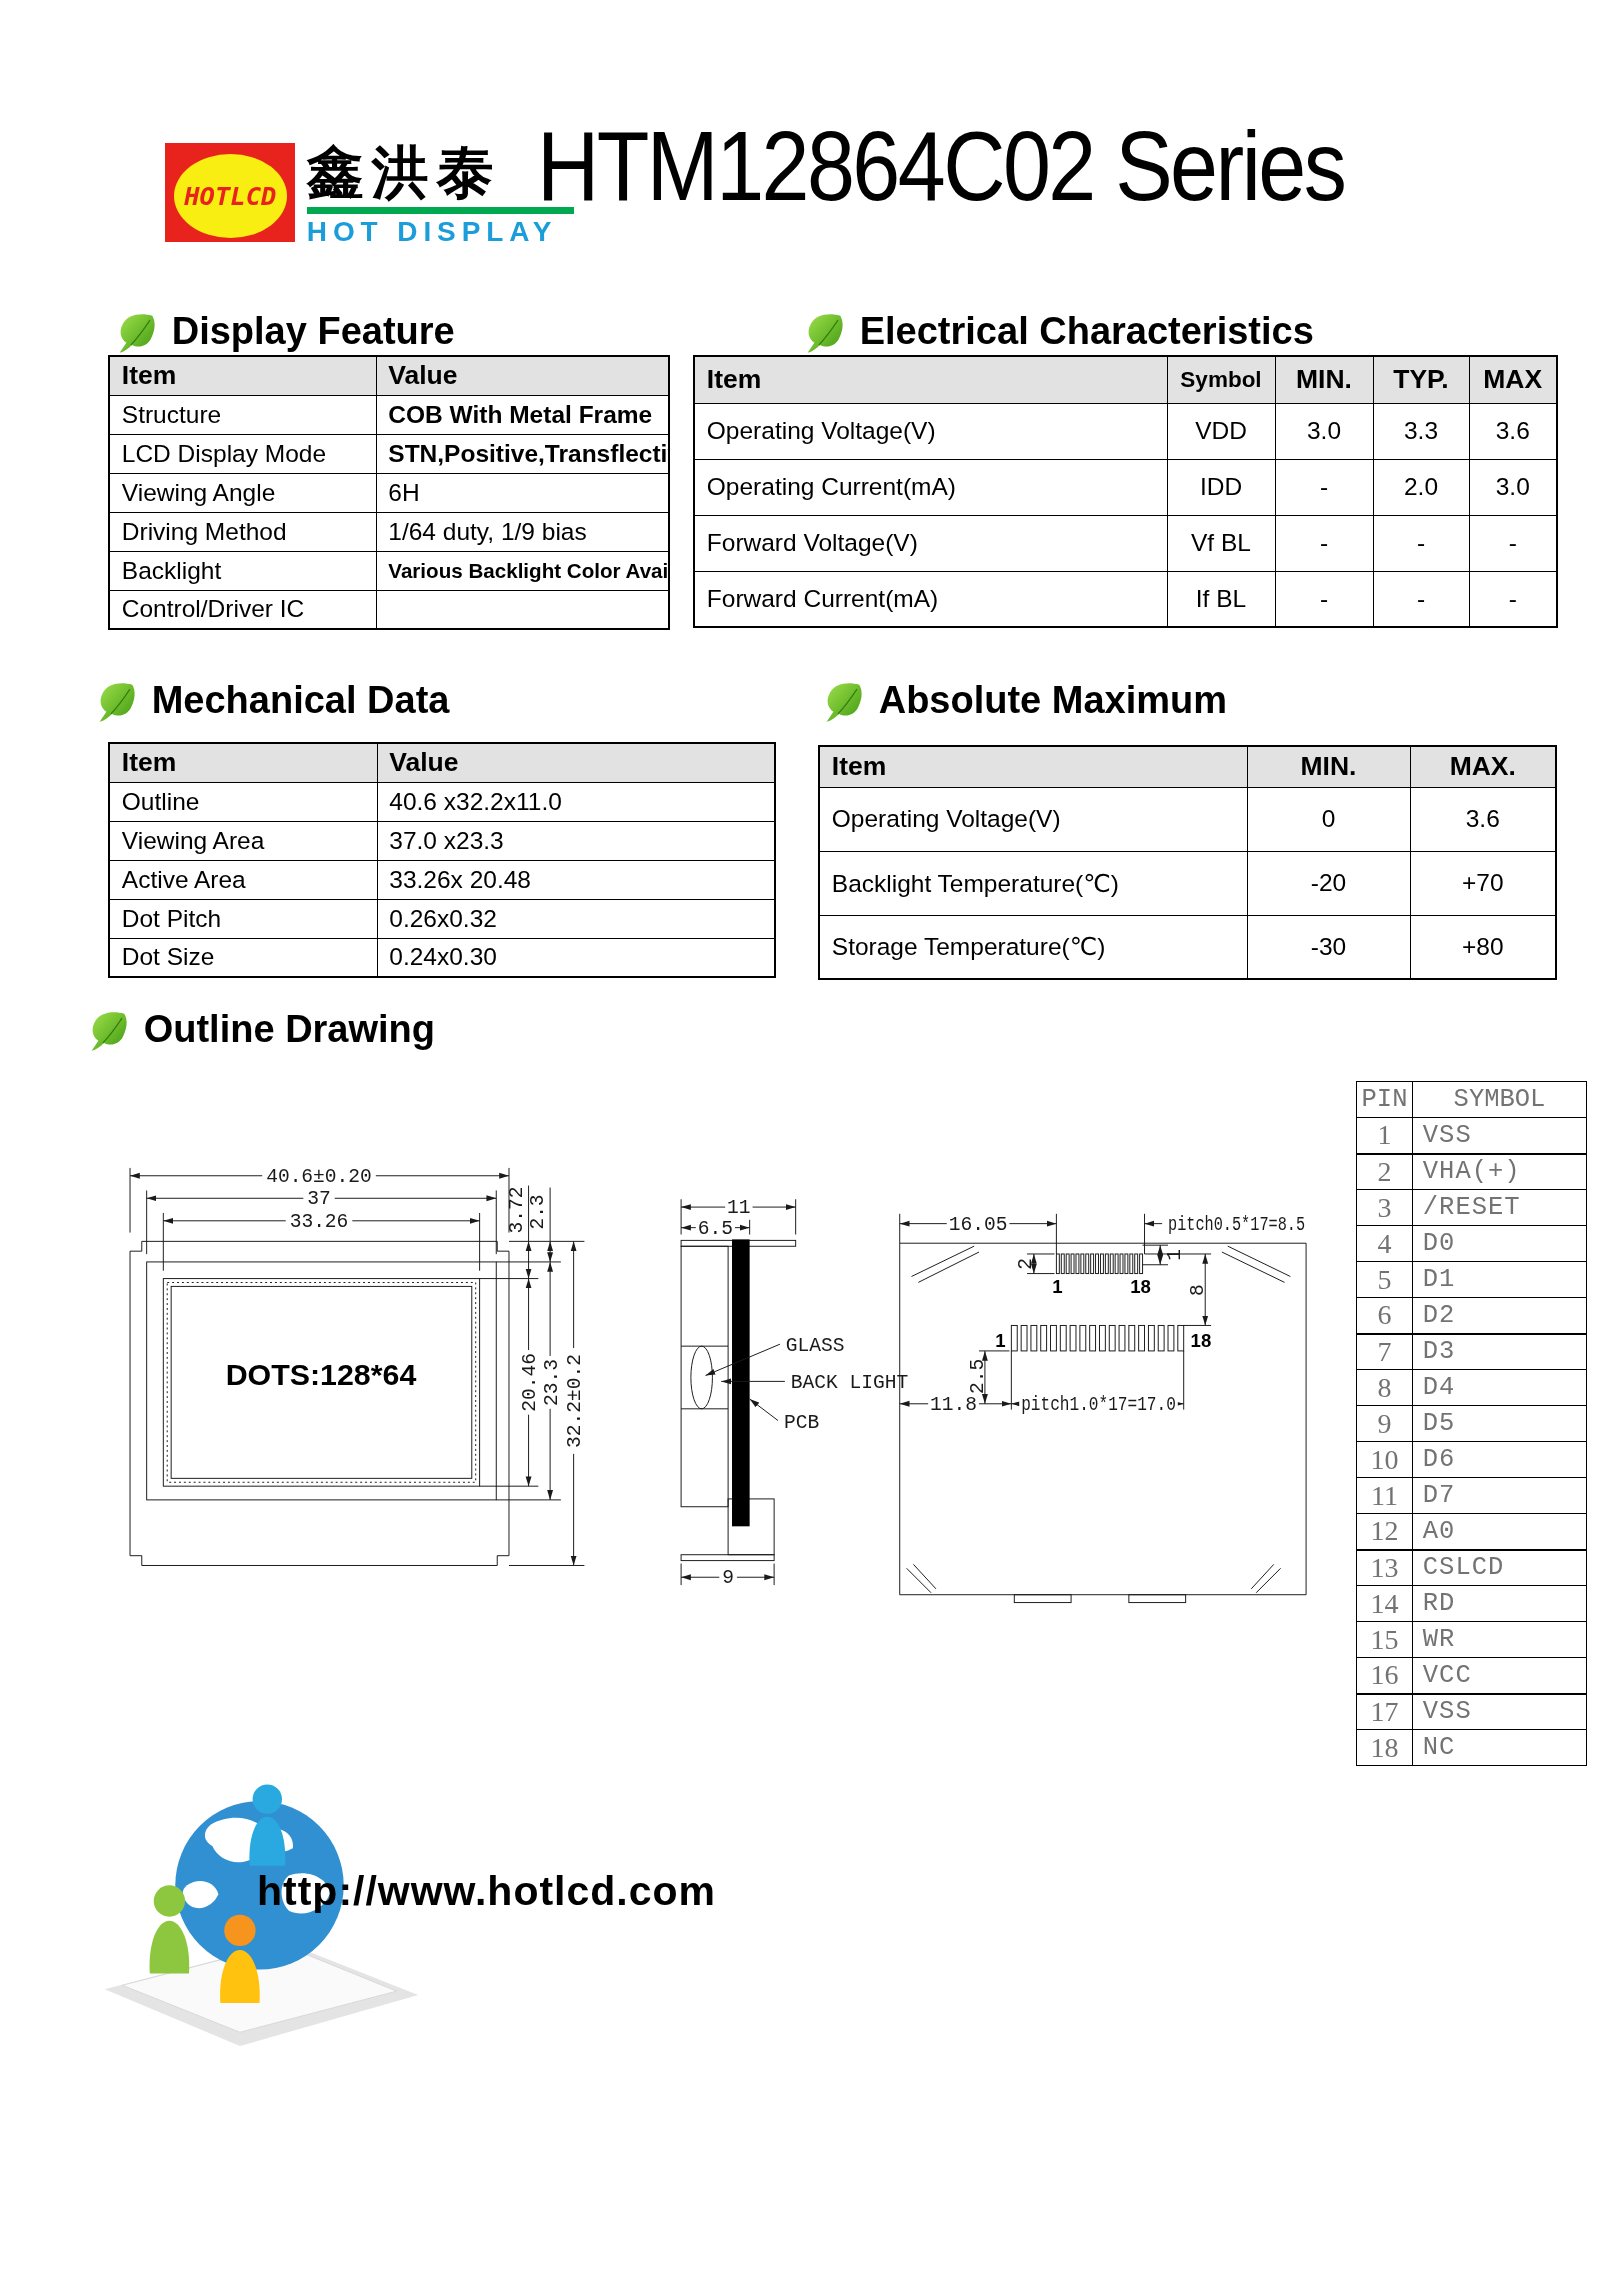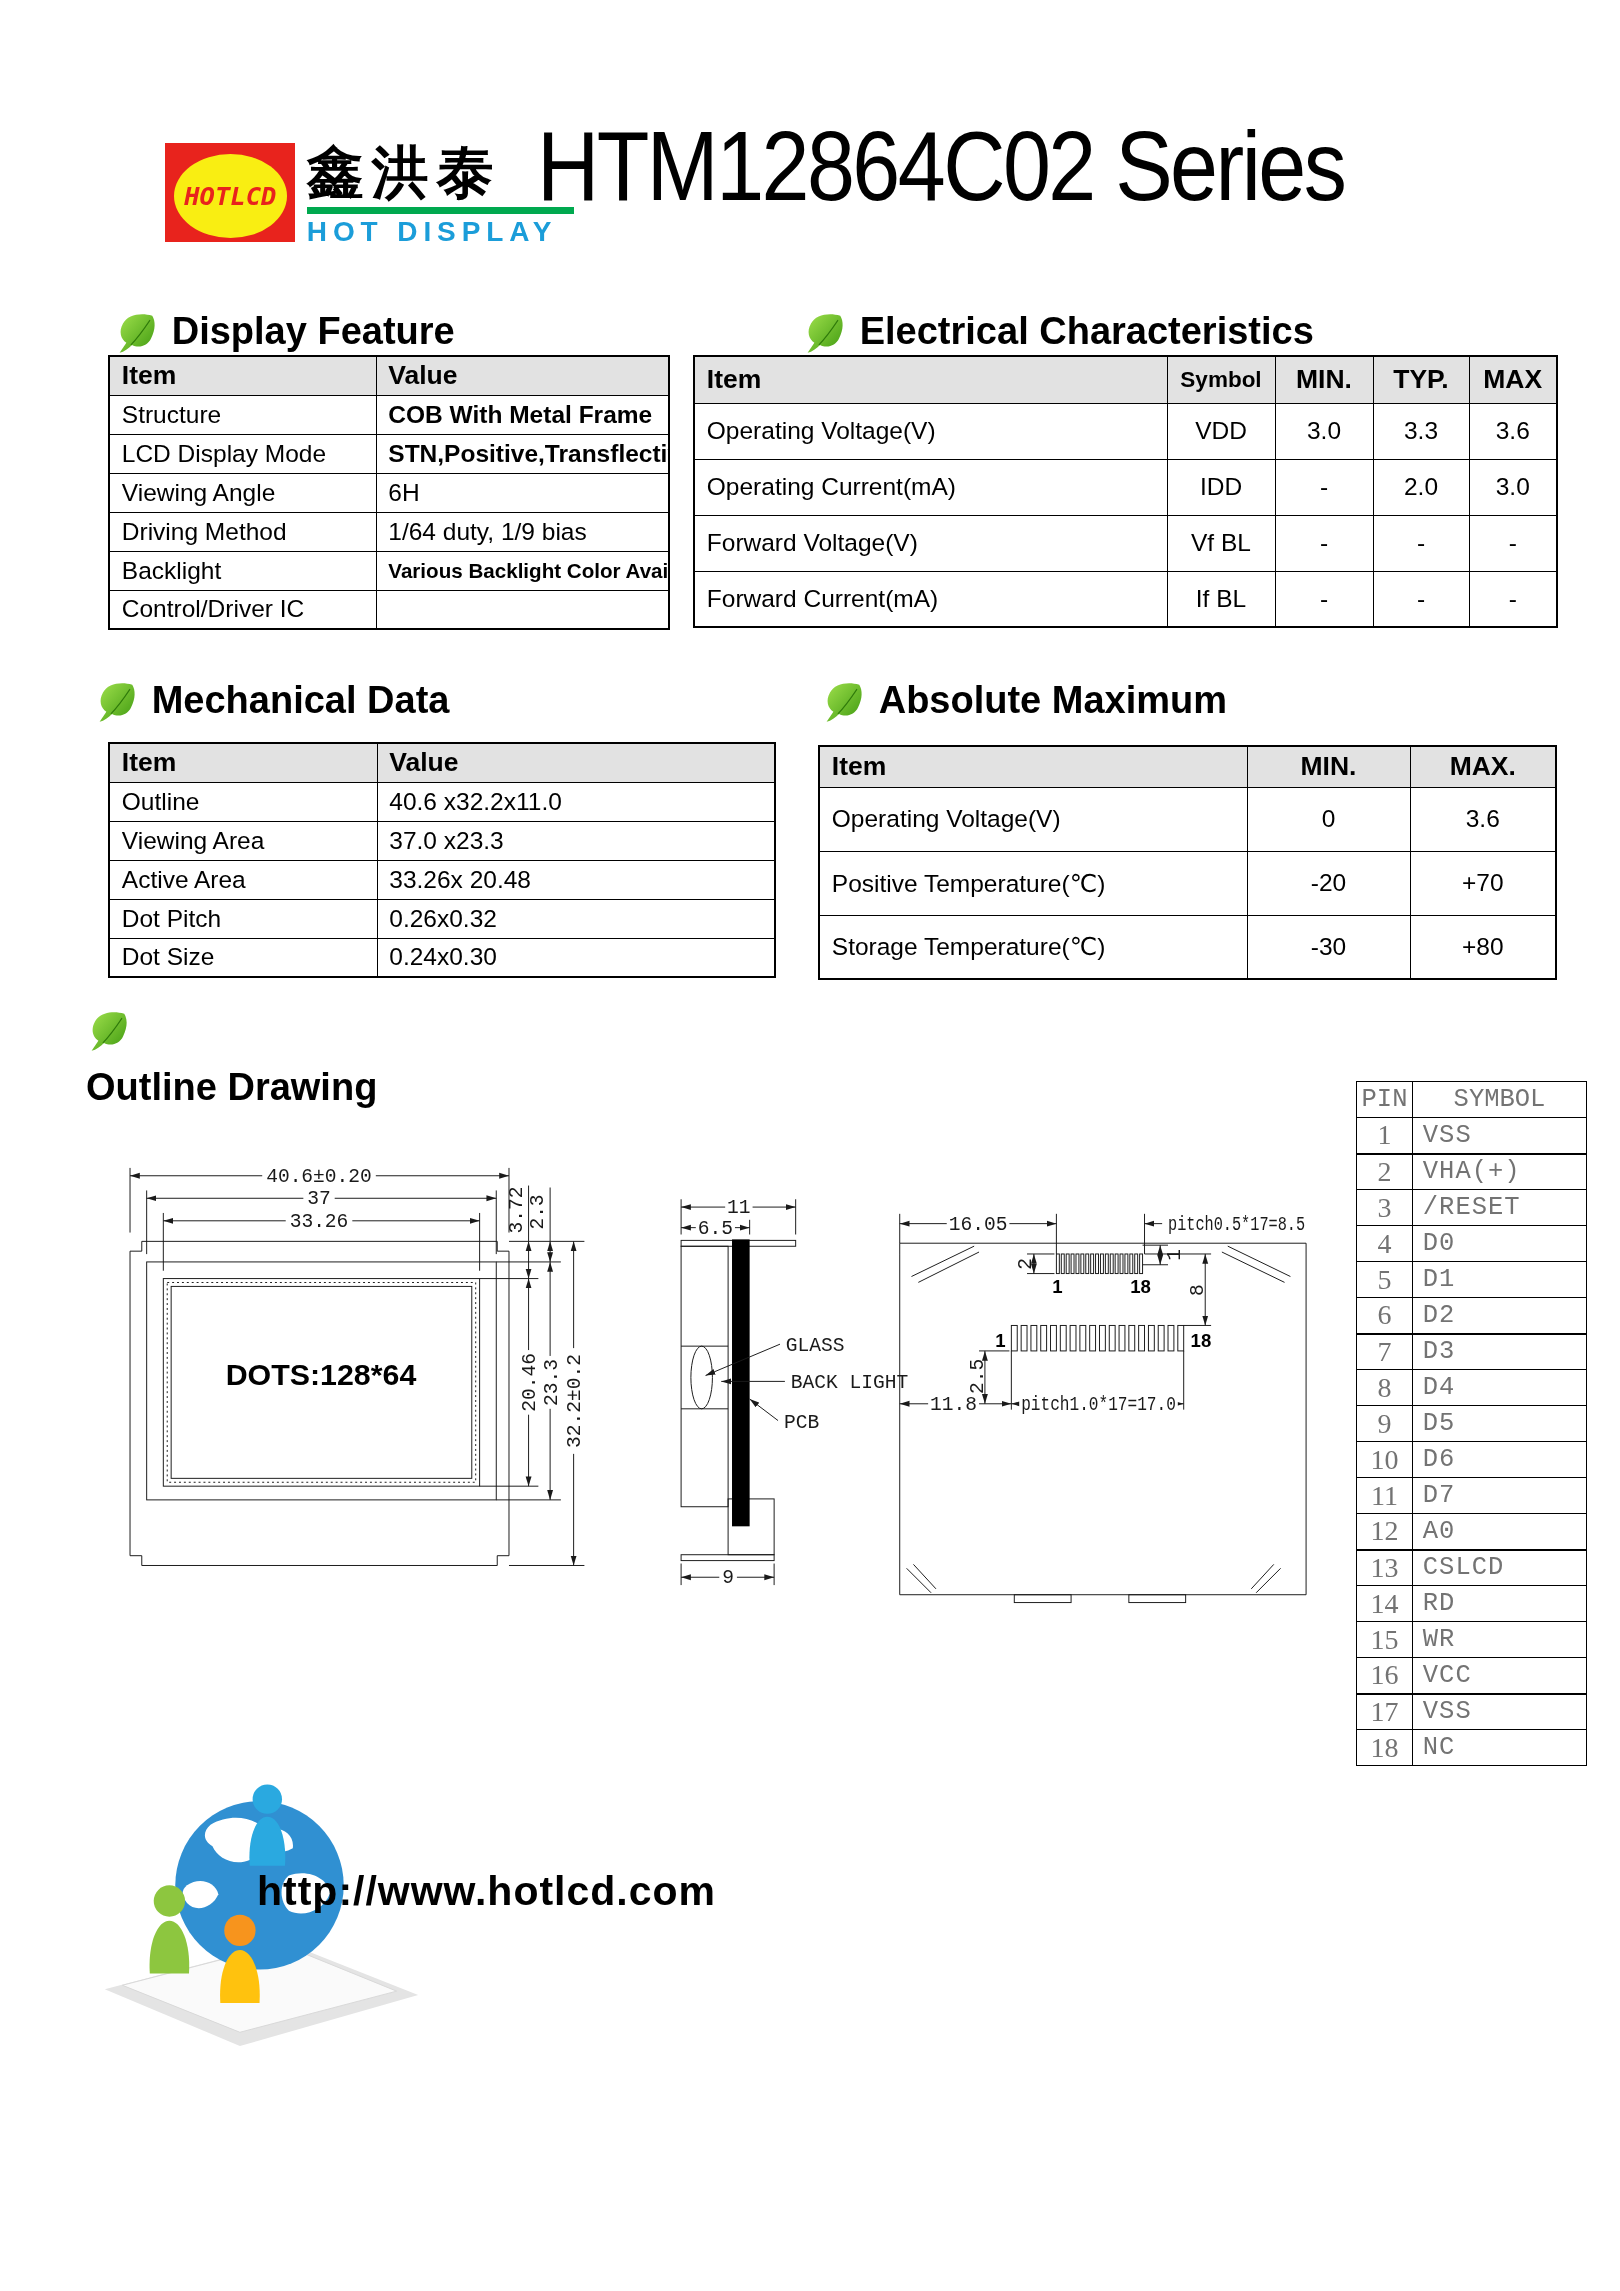--- a/index.html
+++ b/index.html
@@ -18,21 +18,21 @@
   .logo-tagline{font-size:28px;font-weight:bold;color:#1b9dd9;letter-spacing:5.9px;margin-top:2px;white-space:nowrap;}
   .doc-title{position:absolute;left:537px;top:110px;font-size:98px;font-weight:400;
              letter-spacing:-2.9px;white-space:nowrap;transform:scaleX(.88);transform-origin:left center;}
 
   
   .sec{position:absolute;display:flex;align-items:flex-start;gap:12.7px;margin-top:16px;}
   .sec .leaf{width:45px;height:45px;flex:none;}
   .sec span{font-size:38px;font-weight:bold;white-space:nowrap;}
   #sec-df{left:114px;top:294px;} #sec-ec{left:802px;top:294px;}
   #sec-md{left:94px;top:663px;}  #sec-am{left:821px;top:663px;}
-  #sec-od{left:86px;top:992px;flex-direction:column;}
+  #sec-od{left:86px;top:992px;}
 
   
   table{position:absolute;border-collapse:collapse;table-layout:fixed;background:#fff;font-size:24.5px;}
   th,td{border:1px solid #000;overflow:hidden;white-space:nowrap;padding:0 0 0 11.8px;}
   table{border:2px solid #000;}
   thead th{background:#e2e2e2;text-align:left;font-weight:bold;font-size:26.5px;}
   td.c,th.c{text-align:center;padding:0;}
   td.bv{font-weight:bold;}
   td.sm{font-size:20.6px;}
 
@@ -278,21 +278,21 @@
       <th class="c">MAX.</th>
     </tr>
       </thead>
     <tbody>
       <tr>
           <td>Operating Voltage(V)</td>
           <td class="c">0</td>
           <td class="c">3.6</td>
         </tr>
       <tr>
-          <td>Positive Temperature(℃)</td>
+          <td>Backlight Temperature(℃)</td>
           <td class="c">-20</td>
           <td class="c">+70</td>
         </tr>
       <tr>
           <td>Storage Temperature(℃)</td>
           <td class="c">-30</td>
           <td class="c">+80</td>
         </tr>
     </tbody>
   </table>

